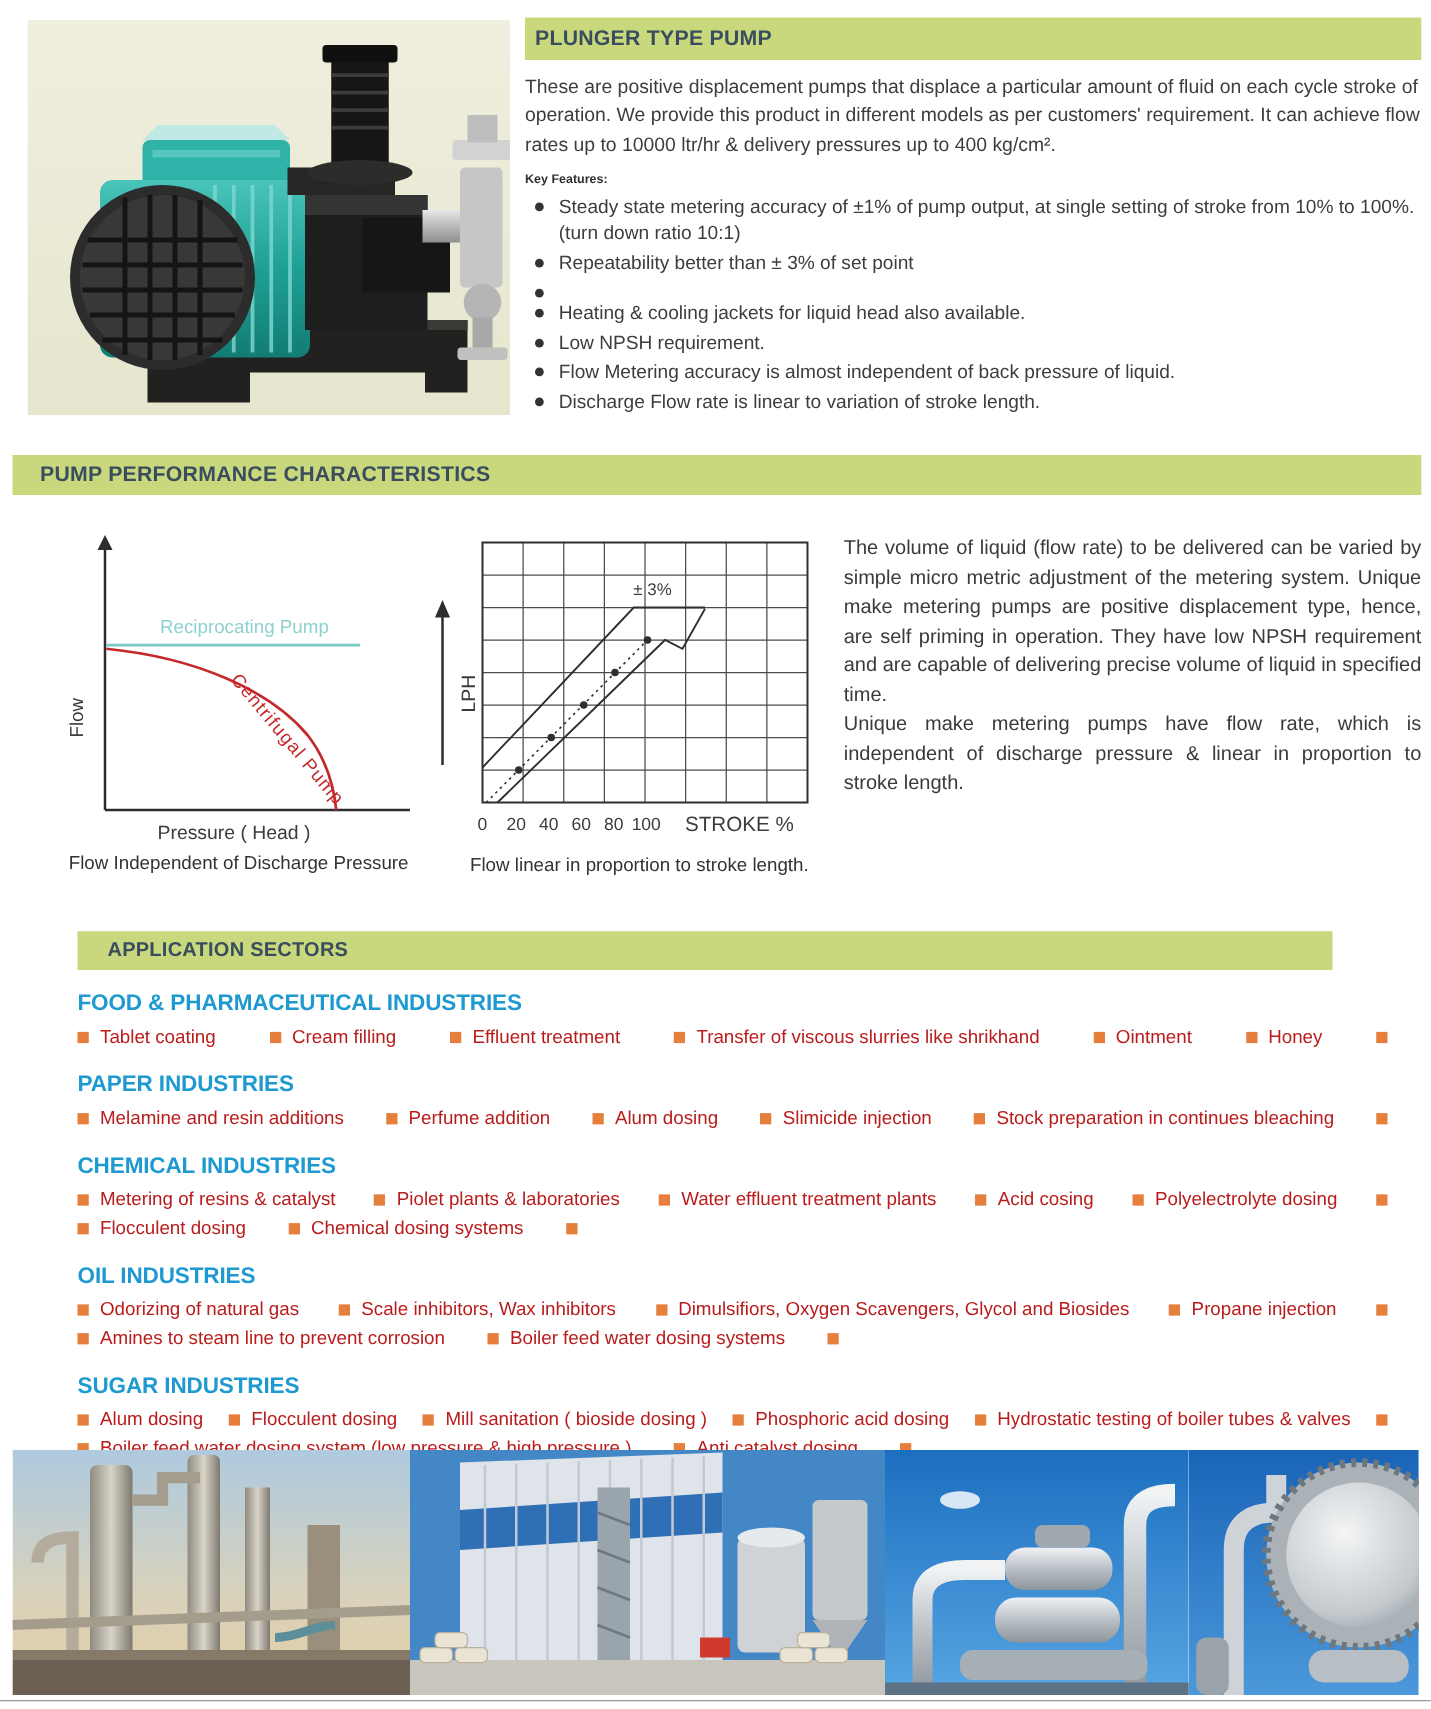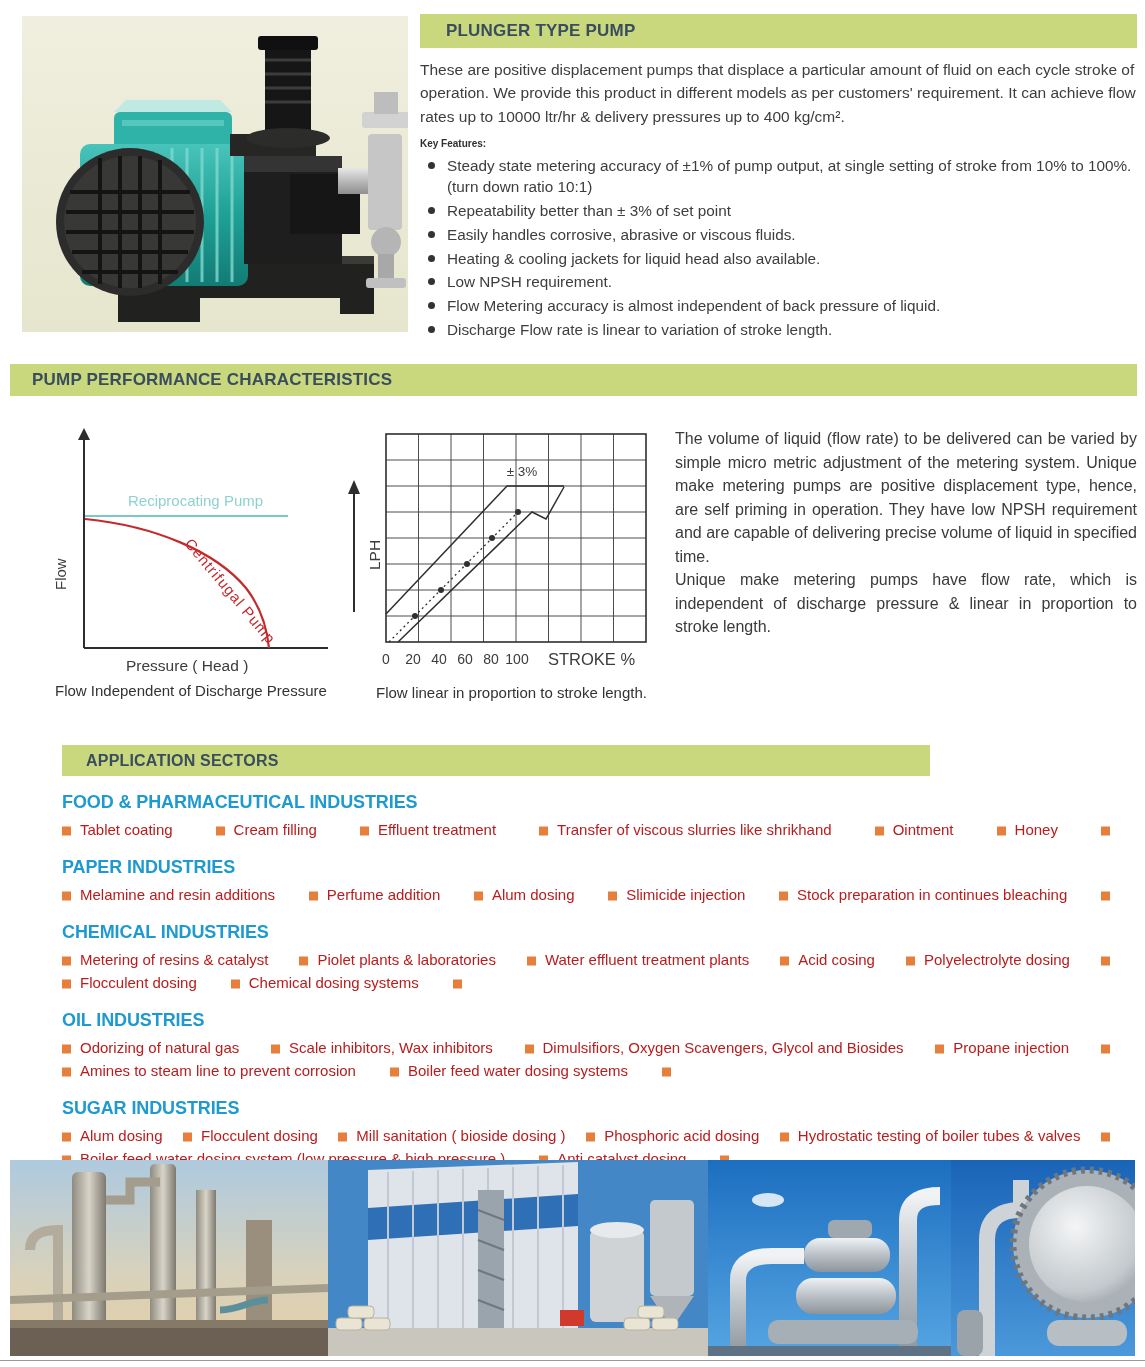--- a/index.html
+++ b/index.html
@@ -2,23 +2,23 @@
 <html><head>
 <meta charset="utf-8">
 <style>
   html,body{margin:0;padding:0;background:#ffffff;}
   .page{position:relative;width:1145px;height:1367px;background:#ffffff;overflow:hidden;
         font-family:"Liberation Sans", sans-serif;color:#3c3c3c;}
 
   
   .banner{background:#c9d87c;color:#3a4d5f;font-weight:bold;font-size:17px;
           letter-spacing:.2px;display:flex;align-items:center;}
-  .banner-product{position:absolute;left:420px;top:14px;width:717px;height:34px;padding-left:26px;box-sizing:border-box;}
+  .banner-product{position:absolute;left:420px;top:14px;width:717px;height:34px;padding-left:8px;box-sizing:border-box;}
   .banner-perf{position:absolute;left:10px;top:364px;width:1127px;height:32px;padding-left:22px;box-sizing:border-box;}
-  .banner-app{position:absolute;left:62px;top:745px;width:868px;height:31px;padding-left:24px;box-sizing:border-box;font-size:16px;}
+  .banner-app{position:absolute;left:62px;top:745px;width:1004px;height:31px;padding-left:24px;box-sizing:border-box;font-size:16px;}
 
   
   .prod-text{position:absolute;left:420px;top:58px;width:717px;font-size:15.5px;line-height:1.5;color:#3d3d3d;}
   .prod-text p{margin:0 0 8px 0;text-align:left;}
   .kf-label{font-weight:bold;color:#2f2f2f;margin:4px 0 4px 0;font-size:10px;}
   ul.kf{list-style:none;margin:0;padding:0;font-size:15.3px;line-height:1.42;}
   ul.kf li{display:flex;margin:0 0 2px 0;}
   .kf-dot{flex:0 0 auto;width:7px;height:7px;border-radius:50%;background:#333;margin:7px 12px 0 8px;}
 
   
@@ -142,21 +142,20 @@
         <li>
           <span class="kf-dot"></span>
           <span>Steady state metering accuracy of ±1% of pump output, at single setting of stroke from 10% to 100%. (turn down ratio 10:1)</span>
         </li>
         <li>
           <span class="kf-dot"></span>
           <span>Repeatability better than ± 3% of set point</span>
         </li>
         <li>
           <span class="kf-dot"></span>
-          <span>Easily handles corrosive, abrasive or viscous fluids.</span>
         </li>
         <li>
           <span class="kf-dot"></span>
           <span>Heating &amp; cooling jackets for liquid head also available.</span>
         </li>
         <li>
           <span class="kf-dot"></span>
           <span>Low NPSH requirement.</span>
         </li>
         <li>

